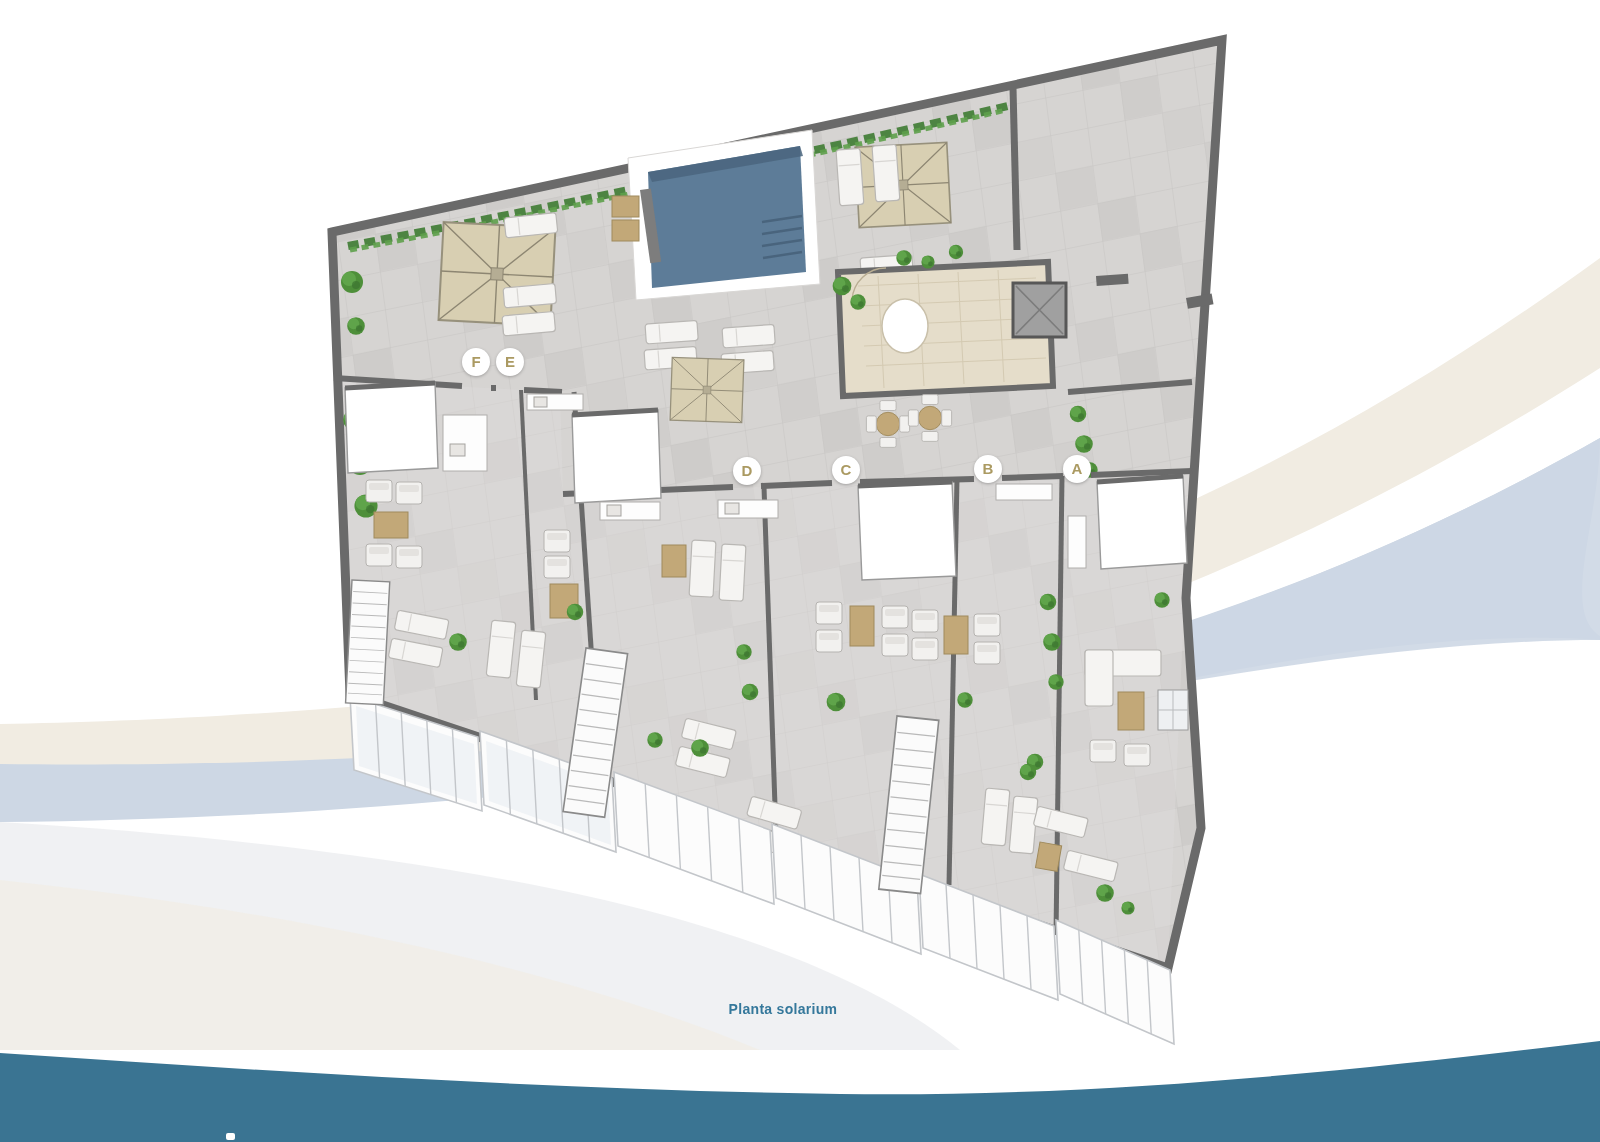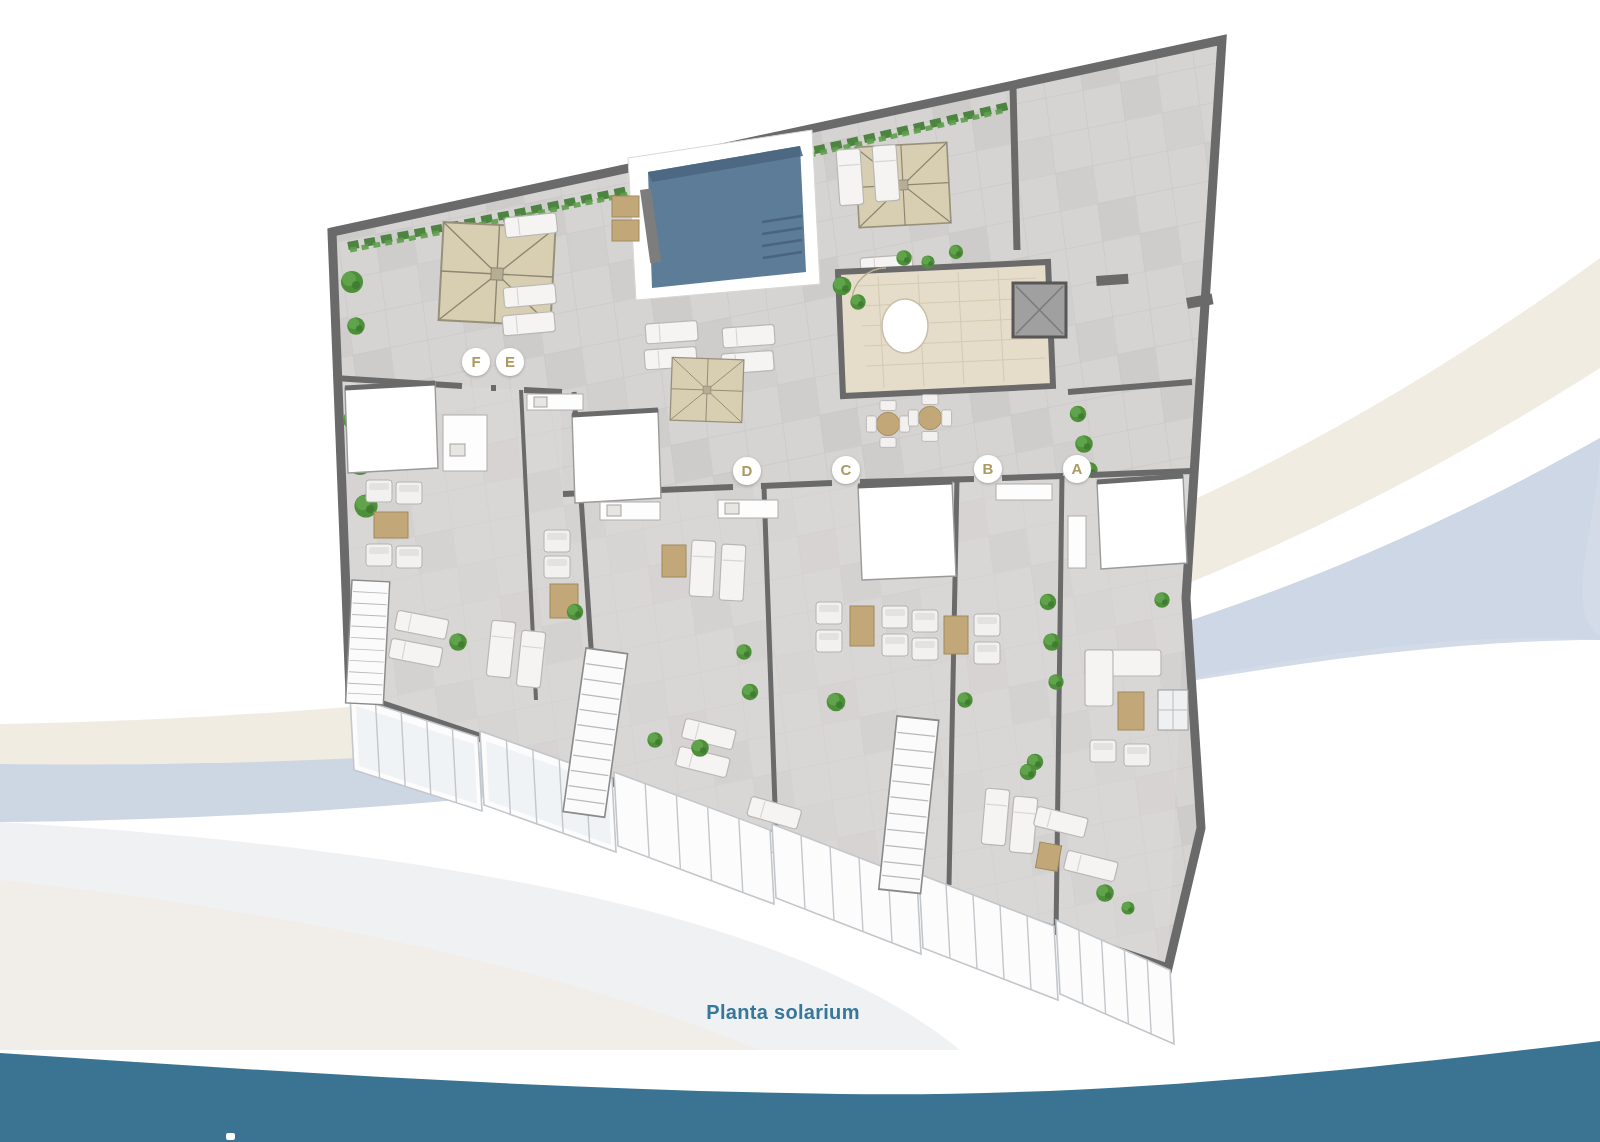--- a/index.html
+++ b/index.html
@@ -32,21 +32,21 @@
   .kcounter{fill:#fdfdfd;stroke:#b0aeab;stroke-width:1;}
   
   .marker{
     position:absolute;width:28px;height:28px;margin:-14px 0 0 -14px;border-radius:50%;
     background:#ffffff;box-shadow:0 1px 3px rgba(60,60,60,.35);
     color:var(--c-marker_letter,#ab9a62);font-weight:bold;font-size:15px;line-height:28px;
     text-align:center;
   }
   .caption{
     position:absolute;left:783px;top:1001px;transform:translateX(-50%);
-    color:var(--c-caption,#35789b);font-weight:bold;font-size:20px;letter-spacing:.3px;
+    color:var(--c-caption,#35789b);font-weight:bold;font-size:14px;letter-spacing:.3px;
     white-space:nowrap;
   }
   .logo-dot{position:absolute;left:226px;top:1133px;width:9px;height:7px;background:#fff;border-radius:2px;}
 </style>
 </head>
 <body>
 
 <div class="stage">
 
 <svg width="1600" height="1142" viewBox="0 0 1600 1142">

